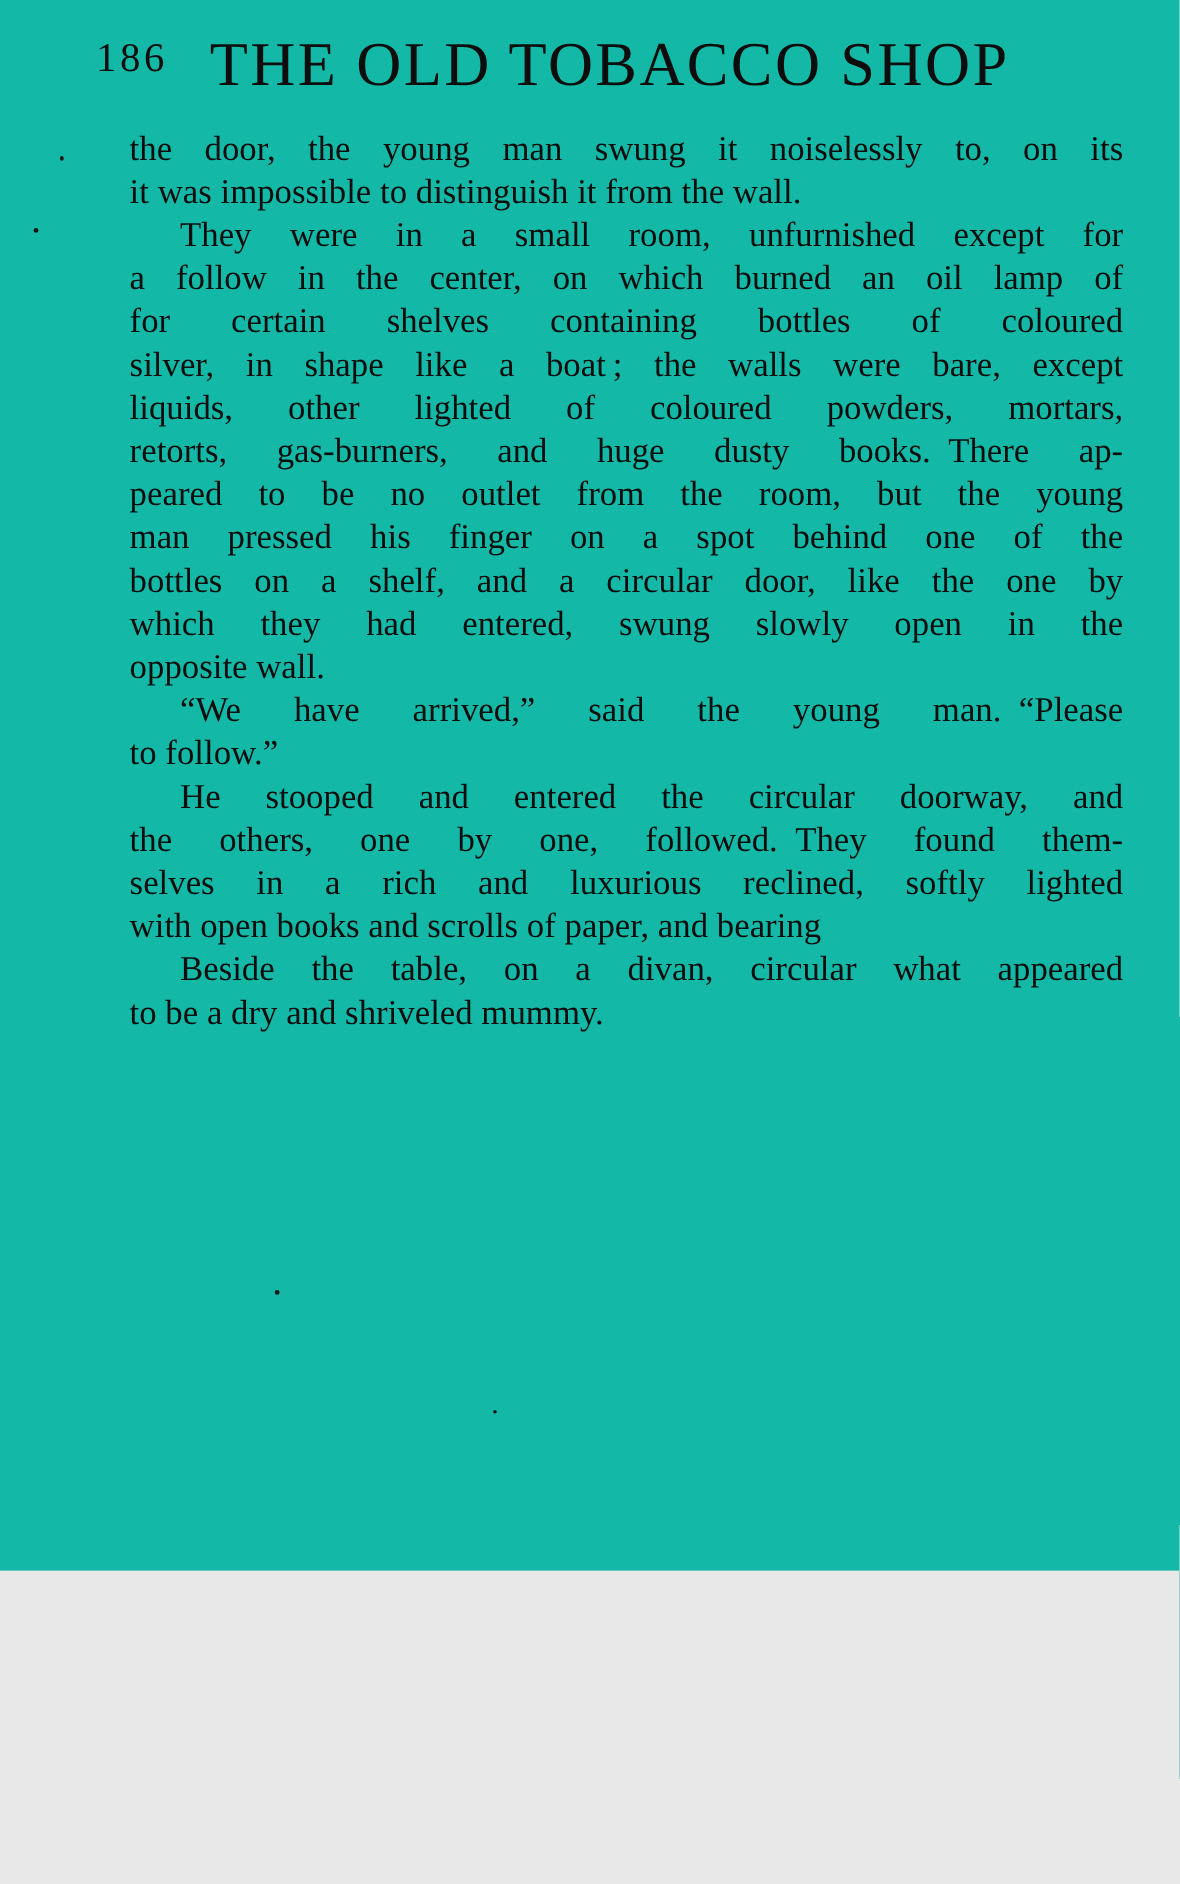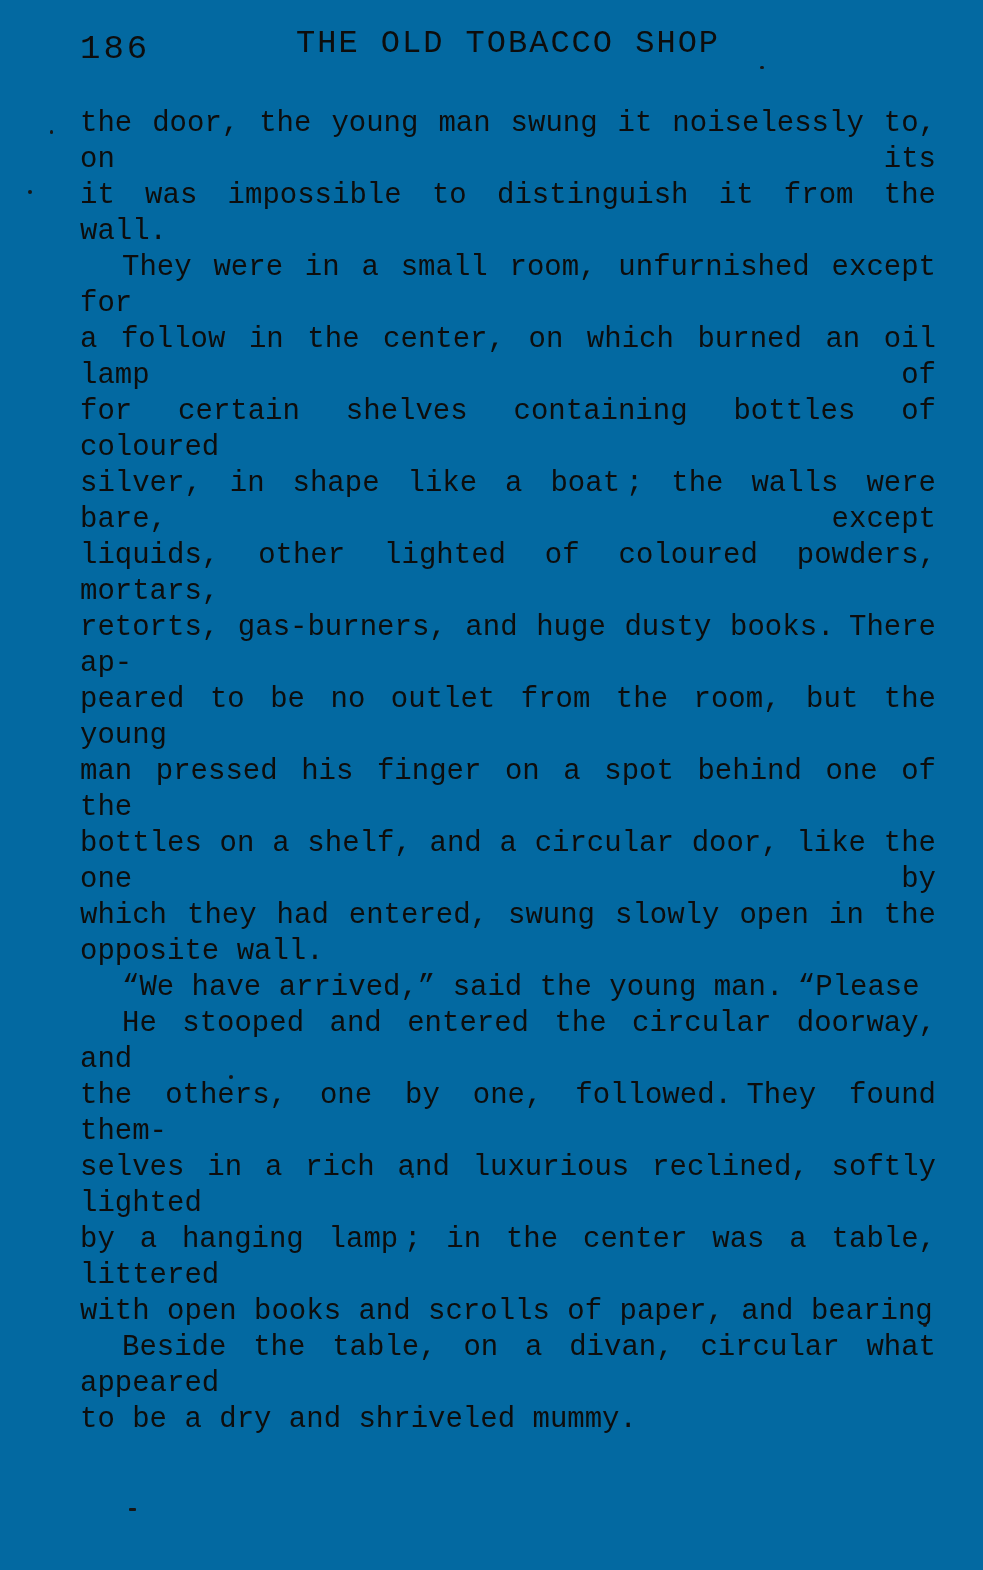--- a/index.html
+++ b/index.html
@@ -1,47 +1,48 @@
 <!DOCTYPE html>
 <html><head>
 <meta charset="utf-8">
 <style>
   html, body { margin: 0; padding: 0; background: #e8e8e8; }
   .page {
     position: relative;
     width: 983px;
-    height: 1570px;
-    background: #0369a1;
-    font-family: Liberation Mono, monospace;
+    height: 1309px;
+    background: #14b8a6;
+    font-family: Liberation Serif, serif;
     color: #0d0d0d;
     overflow: hidden;
     margin: 0 auto;
   }
   .header { position: absolute; top: 26px; left: 80px; width: 856px; height: 50px; }
   .pagenum {
     position: absolute; left: 0; top: 6px;
     font-size: 34px; letter-spacing: 3px; line-height: 1;
   }
   .title {
     position: absolute; left: 0; right: 0; top: 0;
     text-align: center;
-    font-size: 32px; letter-spacing: 2px; line-height: 1.1;
+    font-size: 52px; letter-spacing: 2px; line-height: 1.1;
     white-space: nowrap;
   }
   .body {
     position: absolute;
     left: 80px; top: 106px; width: 856px;
     font-size: 29px; line-height: 36px;
   }
   .para { margin: 0; padding: 0; }
   .ln {
     display: block;
     text-align: justify;
     text-align-last: justify;
     text-justify: inter-word;
+    margin-left: 28px;
   }
   .para .ln:last-child { text-align-last: left; }
   .para.ind .ln:first-child { text-indent: 42px; }
   .speck {
     position: absolute; display: block;
     background: #161616; border-radius: 2px;
   }
 </style>
 </head>
 <body>
@@ -69,27 +70,27 @@
       <span class="ln">retorts, gas-burners, and huge dusty books. There ap-</span>
       <span class="ln">peared to be no outlet from the room, but the young</span>
       <span class="ln">man pressed his finger on a spot behind one of the</span>
       <span class="ln">bottles on a shelf, and a circular door, like the one by</span>
       <span class="ln">which they had entered, swung slowly open in the</span>
       <span class="ln">opposite wall.</span>
     </p>
 
     <p class="para ind">
       <span class="ln">“We have arrived,” said the young man. “Please</span>
+      <span class="ln">to follow.”</span>
     </p>
 
     <p class="para ind">
       <span class="ln">He stooped and entered the circular doorway, and</span>
       <span class="ln">the others, one by one, followed. They found them-</span>
       <span class="ln">selves in a rich and luxurious reclined, softly lighted</span>
-      <span class="ln">by a hanging lamp ; in the center was a table, littered</span>
       <span class="ln">with open books and scrolls of paper, and bearing</span>
     </p>
 
     <p class="para ind">
       <span class="ln">Beside the table, on a divan, circular what appeared</span>
       <span class="ln">to be a dry and shriveled mummy.</span>
     </p>
 
   </div>
 

